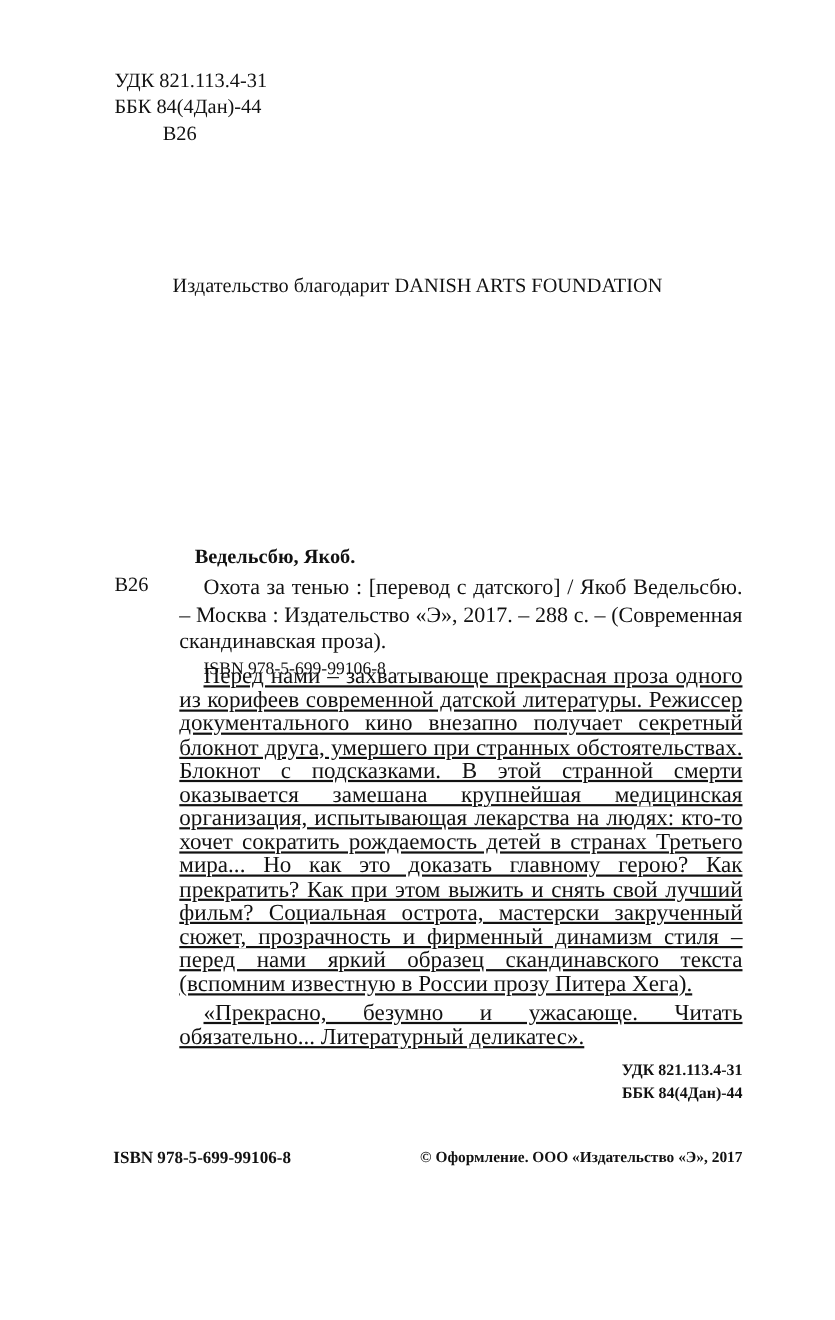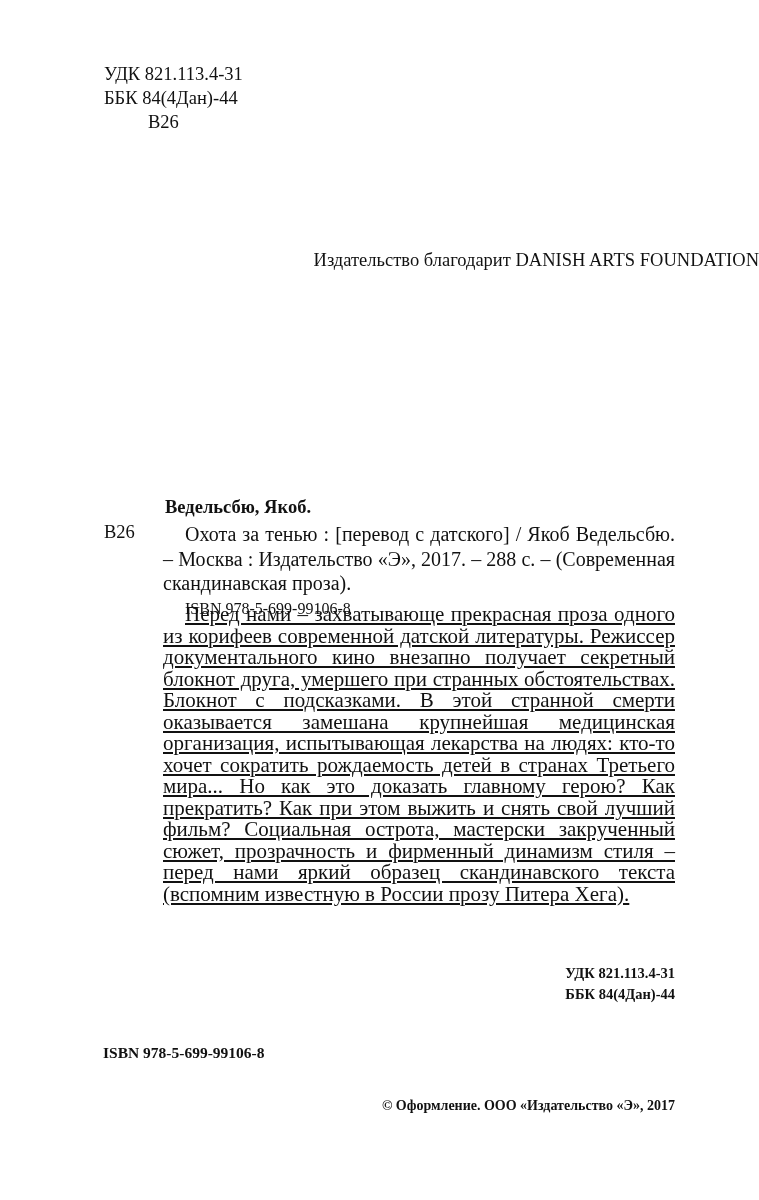--- a/index.html
+++ b/index.html
@@ -4,32 +4,32 @@
   <style>
     html, body { margin: 0; padding: 0; background: #ffffff; }
     body {
       width: 759px; height: 1200px; position: relative; overflow: hidden;
       font-family: "Liberation Serif", "DejaVu Serif", serif;
       color: #111111;
     }
     .abs { position: absolute; }
     .codes-top { left: 104px; top: 62px; font-size: 18.5px; line-height: 24px; }
     .codes-top .b26 { padding-left: 44px; }
-    .thanks { left: 0; width: 759px; top: 248px; text-align: right; font-size: 18.5px; line-height: 24px; }
-    .author { left: 165px; top: 497px; font-size: 18.5px; font-weight: bold; }
+    .thanks { left: 0; width: 759px; top: 248px; text-align: center; font-size: 18.5px; line-height: 24px; }
+    .author { left: 177px; top: 497px; font-size: 18.5px; font-weight: bold; }
     .code-left { left: 104px; top: 522px; font-size: 18.5px; }
     .biblio { left: 163px; top: 522px; width: 512px; font-size: 20px; line-height: 24.5px; text-indent: 22px; text-align: justify; }
     .isbn-mid { left: 185px; top: 600px; font-size: 16px; }
     .annot { left: 163px; top: 604px; width: 512px; font-size: 21px; line-height: 21.5px; text-align: justify; text-decoration: underline; }
     .annot p { margin: 0; text-indent: 22px; }
     .quote { margin-top: 5px !important; }
     .source { text-align: right; margin-top: 6px; text-indent: 0 !important; }
     .codes-right { right: 84px; top: 963px; text-align: right; font-size: 14.5px; font-weight: bold; line-height: 21px; }
     .isbn-bottom { left: 103px; top: 1044px; font-size: 15.5px; font-weight: bold; }
-    .copyright { right: 84px; top: 1098px; font-size: 14px; font-weight: bold; }
+    .copyright { right: 84px; top: 1045px; font-size: 14px; font-weight: bold; }
   </style>
 </head>
 <body>
 
 <div class="abs codes-top">
   <div>УДК 821.113.4-31</div>
   <div>ББК 84(4Дан)-44</div>
   <div class="b26">В26</div>
 </div>
 
@@ -37,20 +37,21 @@
   <div>Издательство благодарит DANISH ARTS FOUNDATION</div>
 </div>
 
 <div class="abs author">Ведельсбю, Якоб.</div>
 <div class="abs code-left">В26</div>
 <div class="abs biblio">Охота за тенью : [перевод с датского] / Якоб Ведельсбю. – Москва : Издательство «Э», 2017. – 288 с. – (Современная скандинавская проза).</div>
 <div class="abs isbn-mid">ISBN 978-5-699-99106-8</div>
 
 <div class="abs annot">
   <p>Перед нами – захватывающе прекрасная проза одного из корифеев современной датской литературы. Режиссер документального кино внезапно получает секретный блокнот друга, умершего при странных обстоятельствах. Блокнот с подсказками. В этой странной смерти оказывается замешана крупнейшая медицинская организация, испытывающая лекарства на людях: кто-то хочет сократить рождаемость детей в странах Третьего мира... Но как это доказать главному герою? Как прекратить? Как при этом выжить и снять свой лучший фильм? Социальная острота, мастерски закрученный сюжет, прозрачность и фирменный динамизм стиля – перед нами яркий образец скандинавского текста (вспомним известную в России прозу Питера Хега).</p>
+  <p class="quote">«Прекрасно, безумно и ужасающе. Читать обязательно... Литературный деликатес».</p>
 </div>
 
 <div class="abs codes-right">
   <div>УДК 821.113.4-31</div>
   <div>ББК 84(4Дан)-44</div>
 </div>
 
 <div class="abs isbn-bottom">ISBN 978-5-699-99106-8</div>
 <div class="abs copyright">© Оформление. ООО «Издательство «Э», 2017</div>
 

